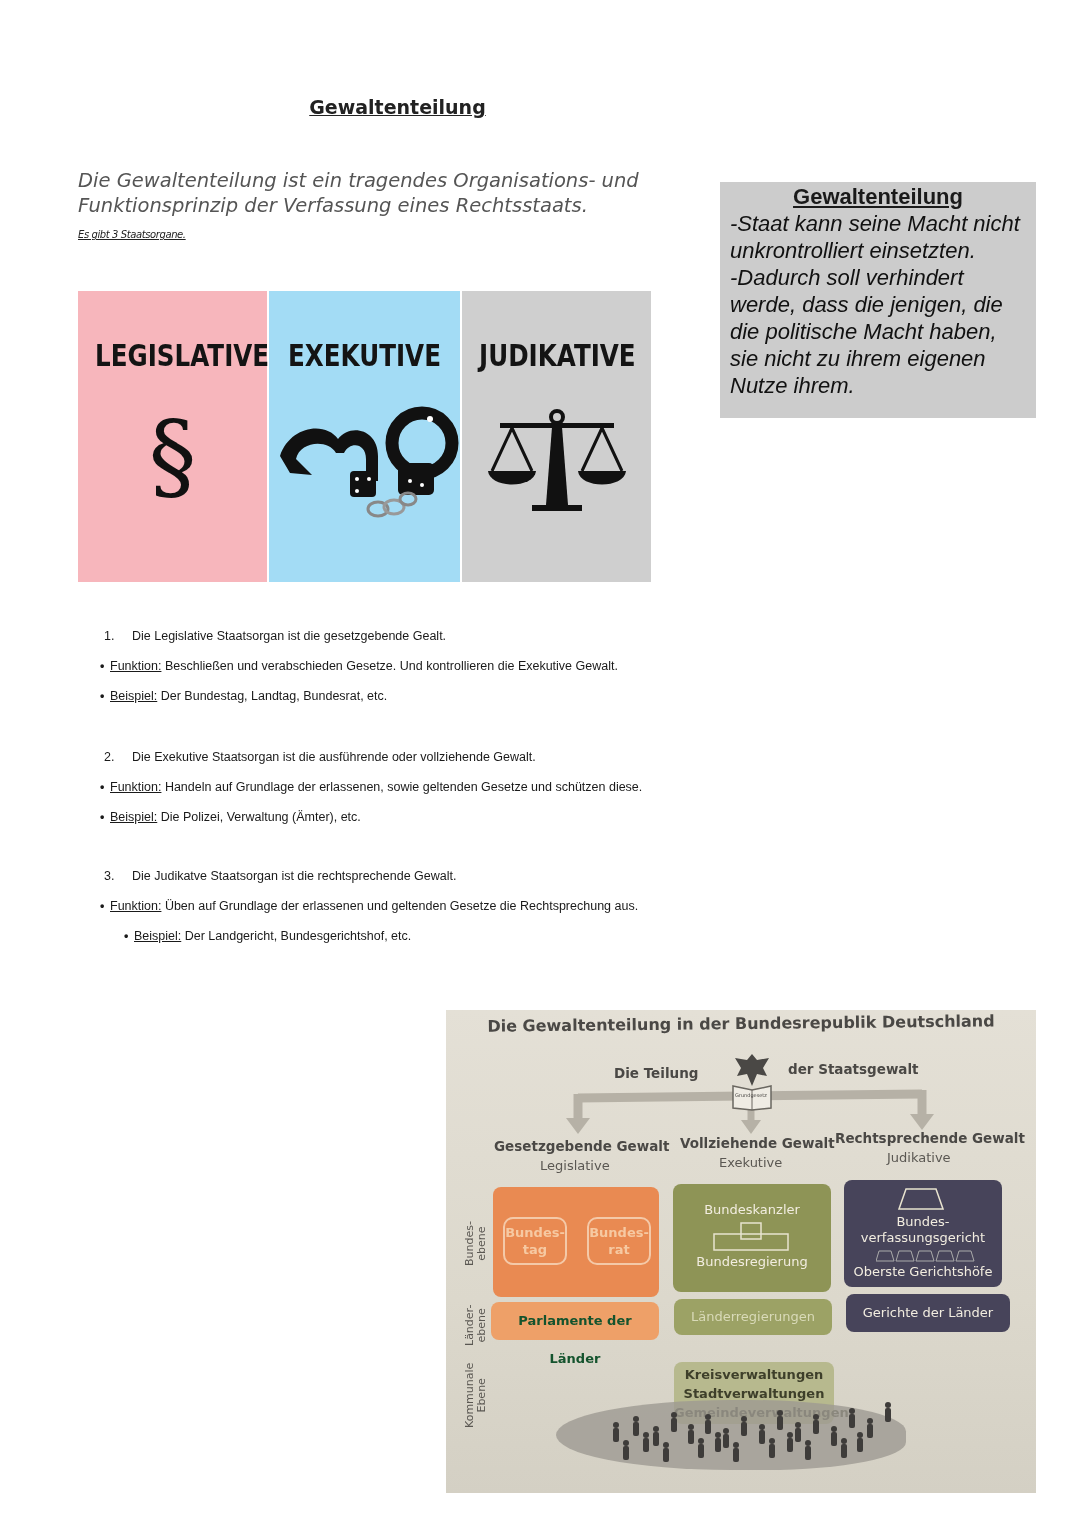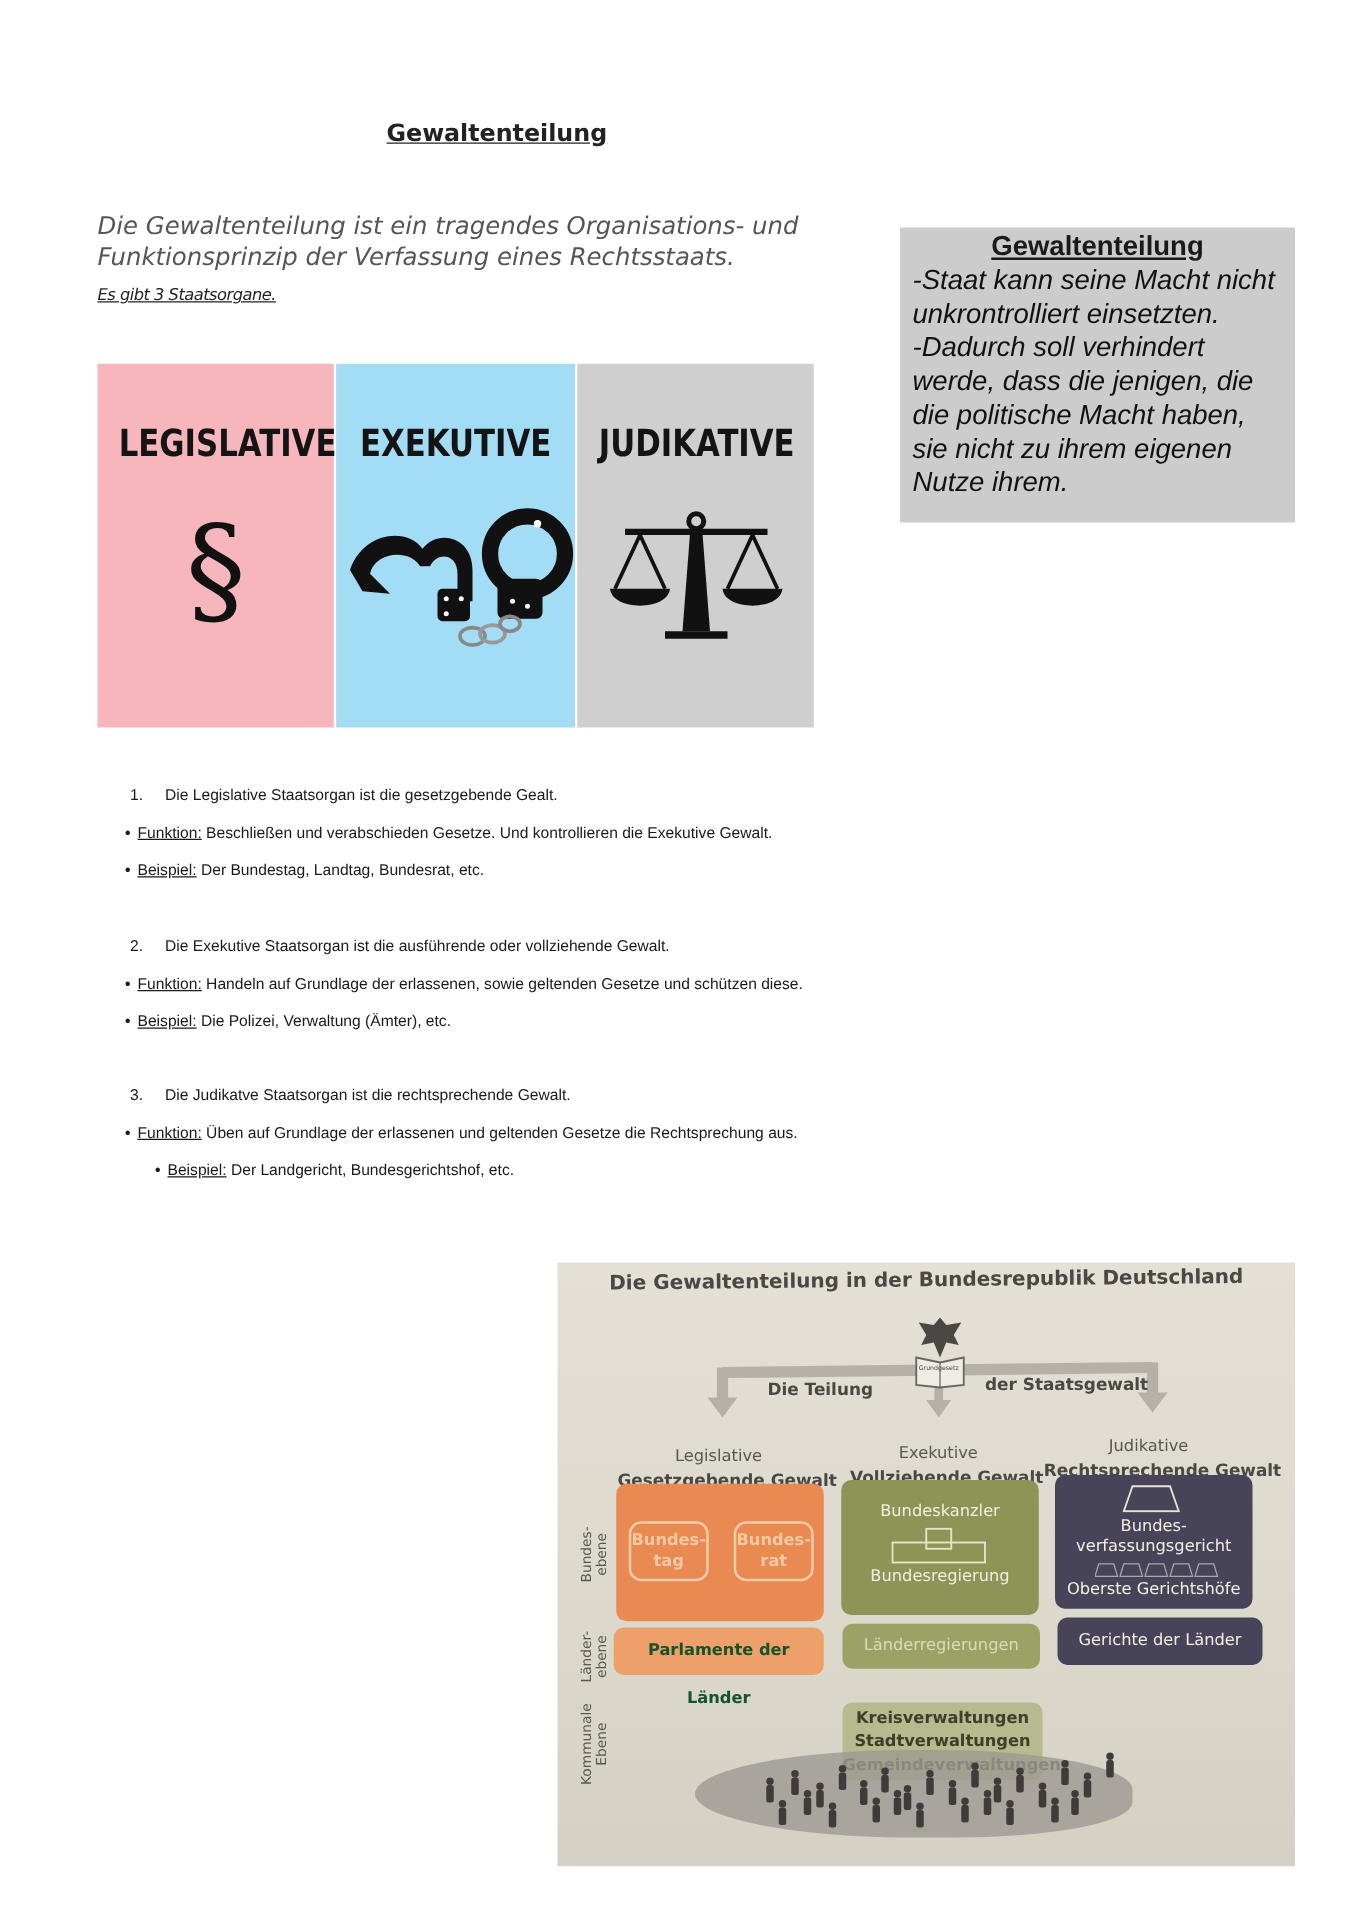--- a/index.html
+++ b/index.html
@@ -16,21 +16,21 @@
       font-family: "DejaVu Sans", sans-serif; font-weight: bold;
       font-size: 19px; text-decoration: underline; color: #222;
     }
     .doc-intro {
       left: 78px; top: 134px; width: 620px;
       font-family: "DejaVu Sans", sans-serif; font-style: italic;
       font-size: 19.5px; line-height: 25px; color: #555; margin-top: 34px;
     }
     .doc-subhead {
       left: 78px; top: 229px; font-family: "DejaVu Sans", sans-serif;
-      font-style: italic; font-size: 13px; text-decoration: underline; color: #222;
+      font-style: italic; font-size: 10px; text-decoration: underline; color: #222;
       letter-spacing: -0.4px;
     }
 
     
     .note-box {
       left: 720px; top: 182px; width: 316px; height: 236px;
       background: #cccccc; box-sizing: border-box; padding: 2px 10px;
     }
     .note-title {
       text-align: center; font-weight: bold; font-size: 22px;
@@ -71,21 +71,21 @@
       left: 446px; top: 1010px; width: 590px; height: 483px;
       background: linear-gradient(180deg, #e4e0d6 0%, #dcd8cc 60%, #d4d0c4 100%);
       overflow: hidden;
     }
     .dg-title {
       position: absolute; left: 0; width: 100%; top: 4px; text-align: center;
       font-family: "DejaVu Sans", sans-serif; font-weight: bold; font-size: 16px;
       color: #4a4845; transform: rotate(-0.6deg);
     }
     .dg-text { position: absolute; font-family: "DejaVu Sans", sans-serif; color: #4a4845; white-space: nowrap; }
-    .dg-bold { font-weight: bold; font-size: 13.5px; margin-top: 39px; }
+    .dg-bold { font-weight: bold; font-size: 13.5px; }
     .dg-sub { font-size: 13px; color: #5a5752; }
     .dg-box {
       position: absolute; border-radius: 8px; color: #f2ede0;
       font-family: "DejaVu Sans", sans-serif; font-size: 13px; text-align: center;
     }
     .orange { background: #e98a52; }
     .orange-light { background: #eea068; color: #14532d; }
     .olive { background: #8e9456; }
     .olive-light { background: #9ca265; color: #d9dab8; }
     .navy { background: #47445a; }

